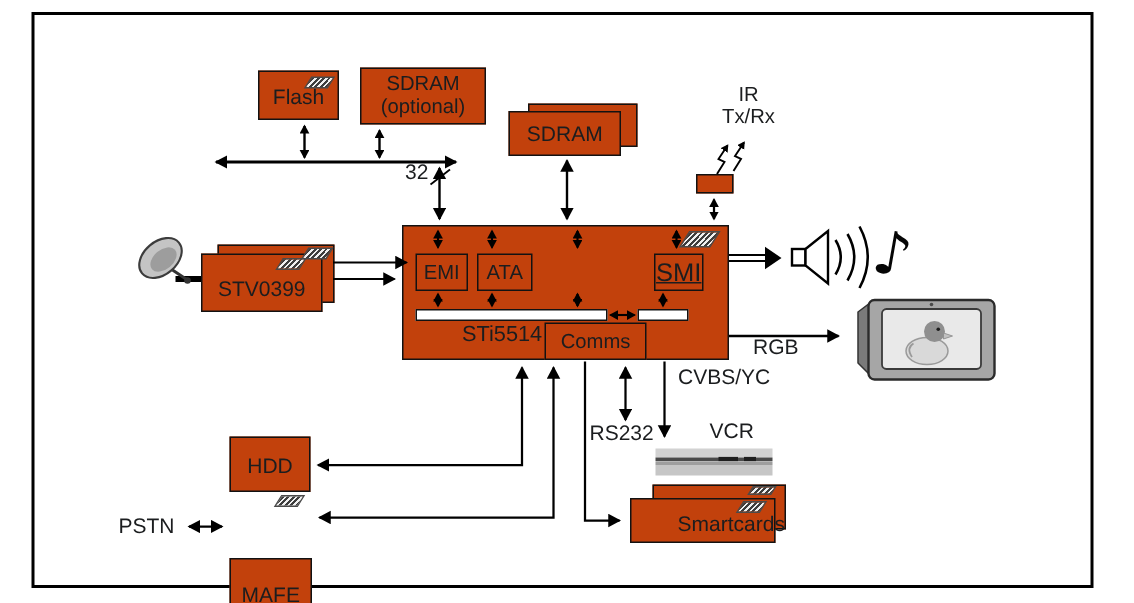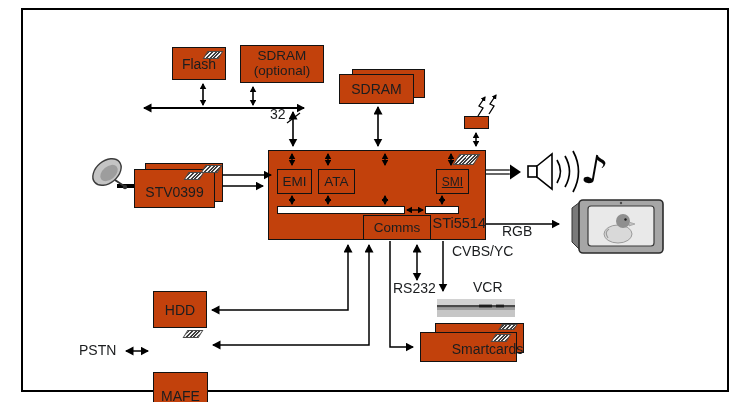--- a/index.html
+++ b/index.html
@@ -96,40 +96,44 @@
 
   <div class="box" style="left:277px;top:169px;width:35px;height:25px;font-size:13.5px;">
     <span>EMI</span>
   </div>
   <div class="box" style="left:318px;top:169px;width:37px;height:25px;font-size:13.5px;">
     <span>ATA</span>
   </div>
   <div class="box" style="left:363px;top:169px;width:68px;height:25px;font-size:13.5px;margin-top:46px;">
     <span>Comms</span>
   </div>
-  <div class="box" style="left:436px;top:169px;width:33px;height:25px;font-size:12px;text-decoration:underline;">
+  <div class="box" style="left:436px;top:169px;width:33px;height:25px;font-size:17px;text-decoration:underline;">
     <span>SMI</span>
   </div>
   <div class="bar" style="left:277px;top:206px;width:128px;height:8px;"></div>
   <div class="bar" style="left:425px;top:206px;width:34px;height:8px;"></div>
-  <div class="lbl" style="left:268px;top:216px;width:218px;text-align:right;font-size:14.5px;">STi5514</div>
+  <div class="lbl" style="left:268px;top:216px;width:218px;text-align:left;font-size:14.5px;padding-left:40px;">STi5514</div>
 
   <div class="box" style="left:153px;top:291px;width:54px;height:37px;">
     <span>HDD</span>
   </div>
   <div class="box" style="left:153px;top:328px;width:55px;height:43px;margin-top:44px;">
     <span style="margin-top:4px;">MAFE</span>
   </div>
   <div class="box" style="left:420px;top:332px;width:97px;height:30px;padding-left:38px;">
     <span style="margin-top:3px;">Smartcards</span>
   </div>
 
   <div class="box" style="left:464px;top:116px;width:25px;height:13px;"></div>
 
   <div class="lbl" style="left:270px;top:107px;">32</div>
+  <div class="lbl two" style="left:468px;top:56px;width:62px;">
+    <span>IR</span>
+    <span>Tx/Rx</span>
+  </div>
   <div class="lbl" style="left:502px;top:224px;">RGB</div>
   <div class="lbl" style="left:452px;top:244px;">CVBS/YC</div>
   <div class="lbl" style="left:393px;top:281px;">RS232</div>
   <div class="lbl" style="left:473px;top:280px;">VCR</div>
   <div class="lbl" style="left:79px;top:343px;">PSTN</div>
 
   <div class="st-logo" style="left:205px;top:51px;width:16px;height:8px;"></div>
   <div class="st-logo" style="left:203px;top:165px;width:17px;height:8px;"></div>
   <div class="st-logo" style="left:186px;top:172px;width:16px;height:8px;"></div>
   <div class="st-logo" style="left:456px;top:154px;width:21px;height:11px;"></div>

